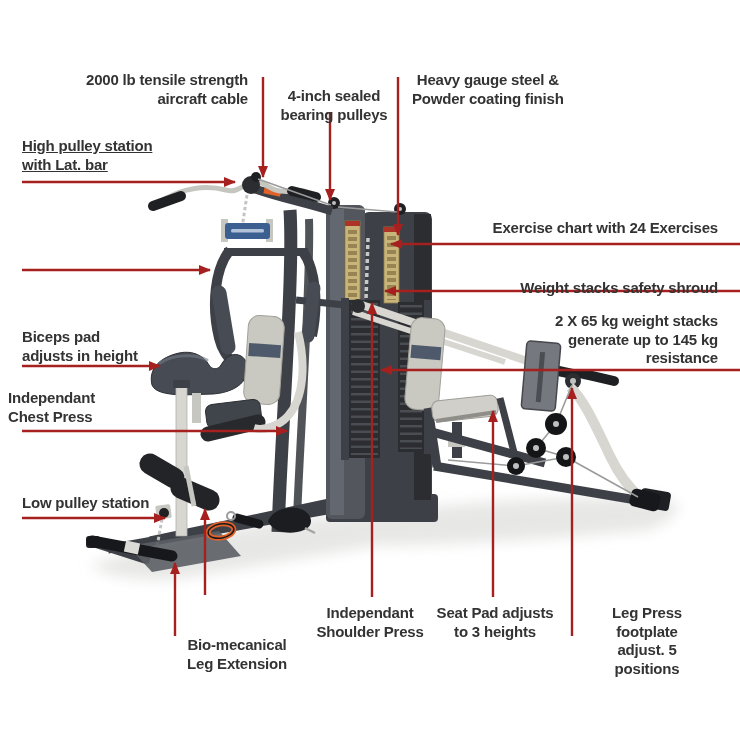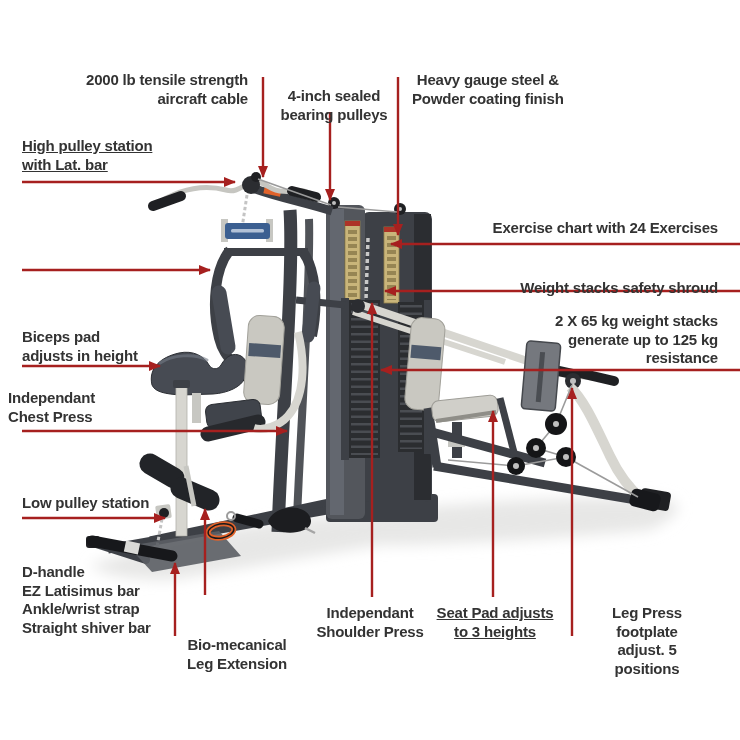--- a/index.html
+++ b/index.html
@@ -230,31 +230,27 @@
 bearing pulleys</div>
 <div class="lbl" style="top:71px;left:412px;text-align:center;">Heavy gauge steel &amp;
 Powder coating finish</div>
 <div class="lbl" style="top:137px;left:22px;text-decoration:underline;">High pulley station
 with Lat. bar</div>
 <div class="lbl r" style="top:219px;right:22px;">Exercise chart with 24 Exercises</div>
 <div class="lbl r" style="top:263px;right:22px;margin-top:16px;">Weight stacks safety shroud</div>
 <div class="lbl" style="top:328px;left:22px;">Biceps pad
 adjusts in height</div>
 <div class="lbl r" style="top:312px;right:22px;">2 X 65 kg weight stacks
-generate up to 125 kg
+generate up to 145 kg
 resistance</div>
 <div class="lbl" style="top:389px;left:8px;">Independant
 Chest Press</div>
 <div class="lbl" style="top:494px;left:22px;">Low pulley station</div>
-<div class="lbl" style="top:563px;left:22px;">D-handle
-EZ Latisimus bar
-Ankle/wrist strap
-Straight shiver bar</div>
 <div class="lbl c" style="top:604px;left:237px;margin-top:32px;">Bio-mecanical
 Leg Extension</div>
 <div class="lbl c" style="top:604px;left:370px;">Independant
 Shoulder Press</div>
-<div class="lbl c" style="top:604px;left:495px;text-decoration:underline;">Seat Pad adjusts
+<div class="lbl c" style="top:604px;left:495px;">Seat Pad adjusts
 to 3 heights</div>
 <div class="lbl c" style="top:604px;left:647px;">Leg Press footplate
 adjust. 5 positions</div>
 
 </div>
 
 </body></html>

